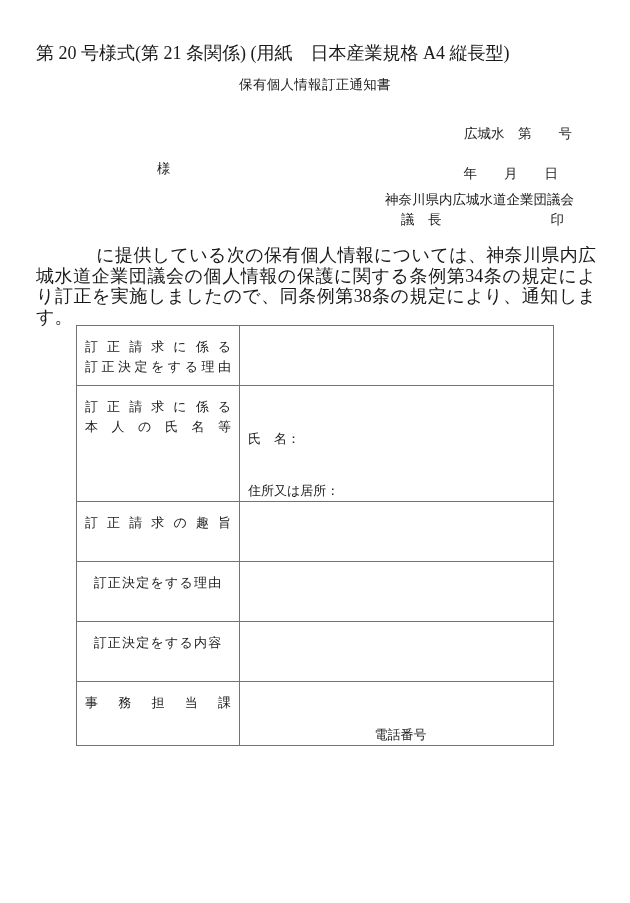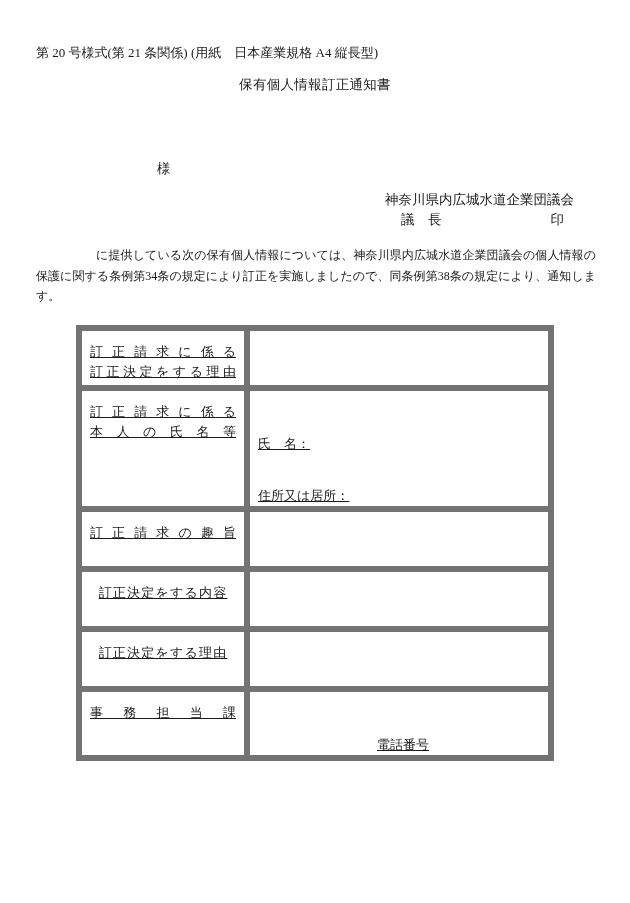--- a/index.html
+++ b/index.html
@@ -17,21 +17,21 @@
     height: 903px;
     background: #ffffff;
     overflow: hidden;
   }
 
   
   .form-line {
     position: absolute;
     left: 36px;
     top: 44px;
-    font-size: 13px;
+    font-size: 18px;
     line-height: 18px;
     white-space: pre;
   }
 
   
   .doc-title {
     position: absolute;
     left: 0;
     top: 75px;
     width: 630px;
@@ -85,41 +85,40 @@
     gap: 8px;
   }
   .issuer .title-row span { white-space: pre; }
 
   
   .body-text {
     position: absolute;
     left: 36px;
     top: 245px;
     width: 560px;
-    font-size: 12px;
+    font-size: 18px;
     line-height: 20.5px;
     text-align: justify;
   }
   .body-text .indent { display: inline-block; width: 60px; }
 
   
   .form-table {
     position: absolute;
     left: 76px;
     top: 325px;
     width: 478px;
     border-collapse: collapse;
     table-layout: fixed;
   }
   .form-table td {
-    border: 6px solid #737373;
+    border: 1px solid #737373;
     vertical-align: top;
     font-size: 13px;
     line-height: 20px;
-    text-decoration: underline;
   }
   .form-table td.label {
     width: 146px;
     padding: 11px 8px 0 8px;
     text-align: center;
   }
   .form-table td.value {
     padding: 11px 0 0 8px;
   }
   .form-table tr { height: 60px; }
@@ -143,20 +142,24 @@
 </style>
 </head>
 <body>
 
 <div id="page">
 
   <div class="form-line">第 20 号様式(第 21 条関係) (用紙　日本産業規格 A4 縦長型)</div>
 
   <div class="doc-title">保有個人情報訂正通知書</div>
 
+  <div class="num-block">
+    <span class="row1">広城水　第　　号</span>
+    <span class="row2">年　　月　　日</span>
+  </div>
 
   <div class="addressee">様</div>
 
   <div class="issuer">
     <span class="org">神奈川県内広城水道企業団議会</span>
     <span class="title-row">
       <span>議　長</span>
       <span>印</span>
     </span>
   </div>
@@ -190,29 +193,29 @@
       <tr>
         <td class="label v-mid">
           <span class="spread lbl-line">訂正請求の趣旨</span>
         </td>
         <td class="value v-mid">
           <span class="value-line"></span>
         </td>
       </tr>
       <tr>
         <td class="label v-mid">
+          <span class="lbl-tight">訂正決定をする理由</span>
+        </td>
+        <td class="value v-mid">
+          <span class="value-line"></span>
+        </td>
+      </tr>
+      <tr>
+        <td class="label v-mid">
           <span class="lbl-tight">訂正決定をする内容</span>
-        </td>
-        <td class="value v-mid">
-          <span class="value-line"></span>
-        </td>
-      </tr>
-      <tr>
-        <td class="label v-mid">
-          <span class="lbl-tight">訂正決定をする理由</span>
         </td>
         <td class="value v-mid">
           <span class="value-line"></span>
         </td>
       </tr>
       <tr>
         <td class="label v-mid">
           <span class="spread lbl-line">事務担当課</span>
         </td>
         <td class="value v-bottom">

